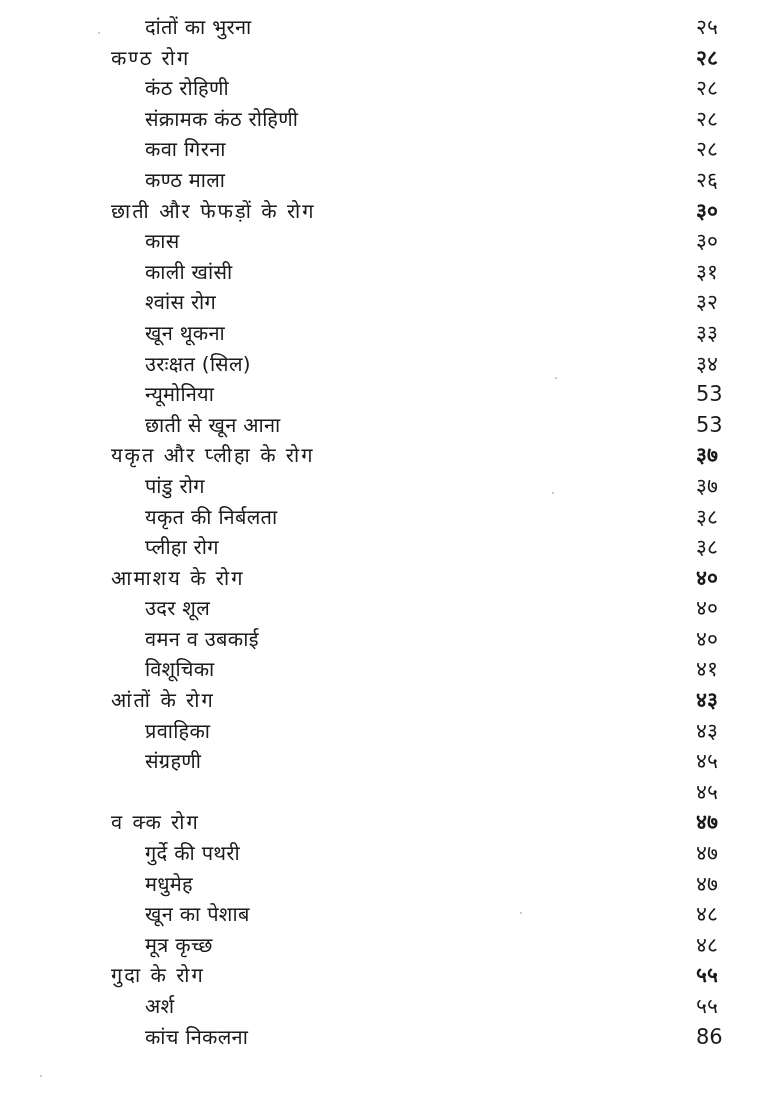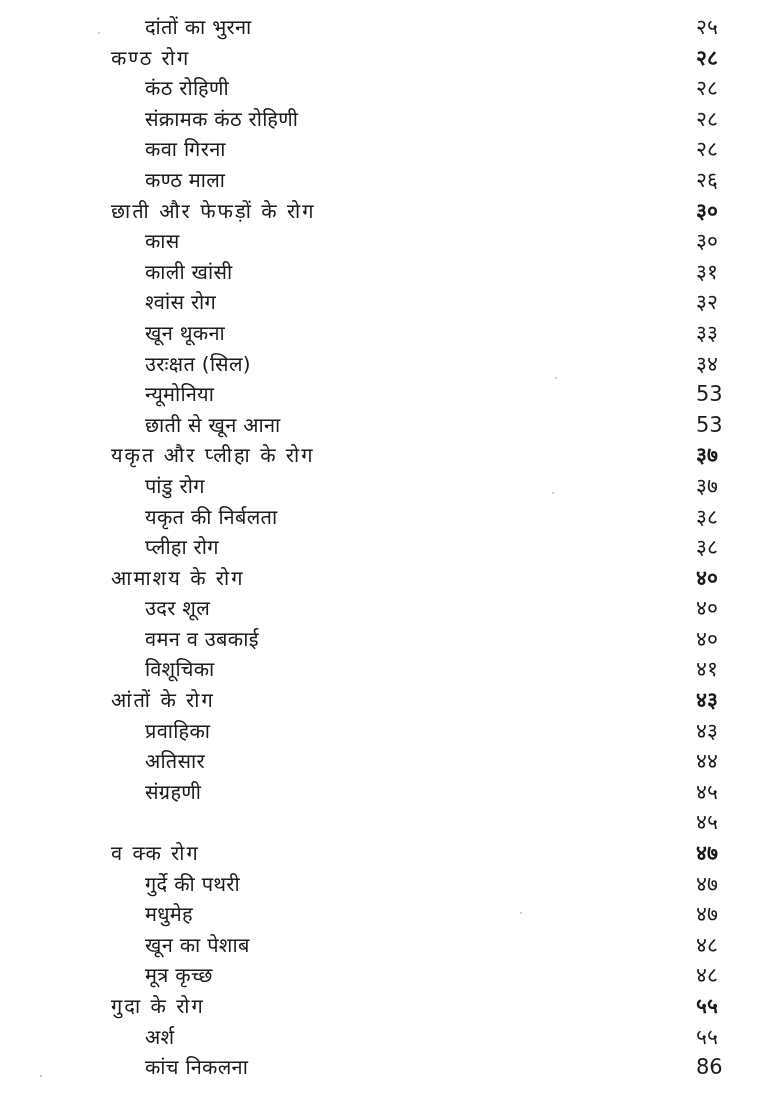--- a/index.html
+++ b/index.html
@@ -150,24 +150,20 @@
       <span class="title">विशूचिका</span>
       <span class="page">४१</span>
     </div>
   <div class="row section">
       <span class="title">आंतों के रोग</span>
       <span class="page">४३</span>
     </div>
   <div class="row">
       <span class="title">प्रवाहिका</span>
       <span class="page">४३</span>
-    </div>
-  <div class="row">
-      <span class="title">अतिसार</span>
-      <span class="page">४४</span>
     </div>
   <div class="row">
       <span class="title">संग्रहणी</span>
       <span class="page">४५</span>
     </div>
   <div class="row">
       <span class="page">४५</span>
     </div>
   <div class="row section">
       <span class="title">व क्क रोग</span>

